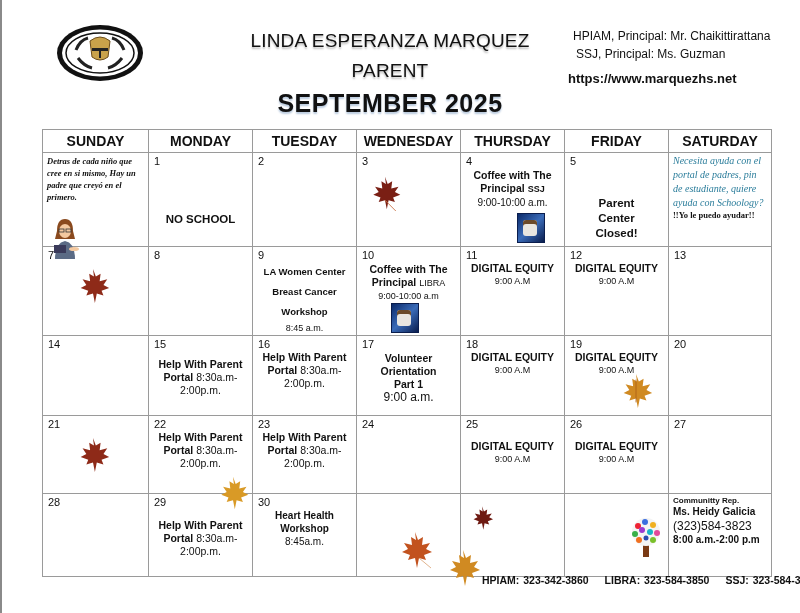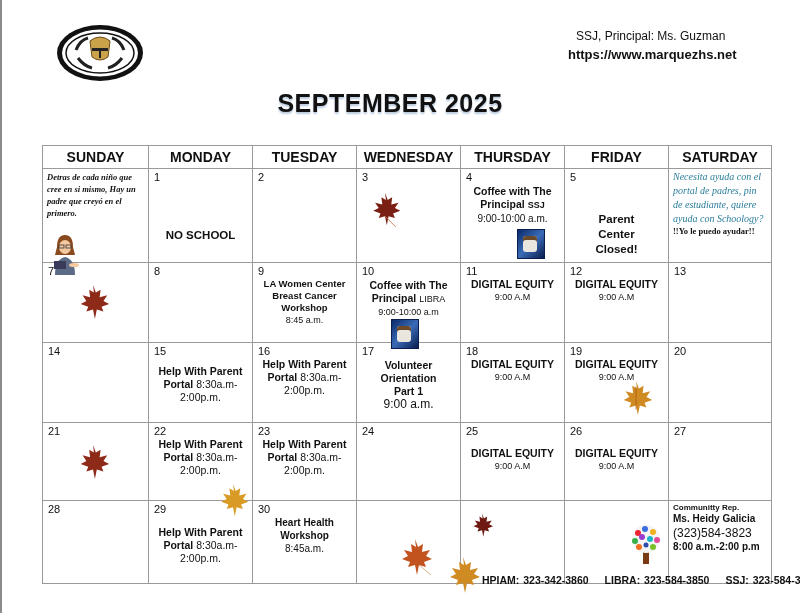--- a/index.html
+++ b/index.html
@@ -6,22 +6,22 @@
   body { width:800px; height:613px; background:#ffffff; position:relative; overflow:hidden; font-family:"Liberation Sans", sans-serif; color:#111; }
   .left-edge { position:absolute; left:0; top:0; width:2px; height:613px; background:#8a8a8a; }
   .logo { position:absolute; left:56px; top:24px; width:88px; height:58px; }
   .title1 { position:absolute; left:220px; top:26px; width:340px; text-align:center; font-size:19px; line-height:30px; color:#111; letter-spacing:0.2px; text-shadow:0 2px 2px #bbb; }
   .title2 { position:absolute; left:220px; top:89px; width:340px; text-align:center; font-size:25px; font-weight:bold; color:#111; text-shadow:0 2px 2px #b8c9dd; letter-spacing:0.5px; }
   .principals { position:absolute; left:568px; top:27px; font-size:12px; line-height:18px; color:#111; }
   .principals div { white-space:nowrap; }
   .principals .p1 { padding-left:8px; }
   .principals .p2 { padding-left:5px; }
   .principals .p3 { padding-left:8px; }
-  .principals .url { font-weight:bold; font-size:13px; padding-left:0px; margin-top:1px; }
-  table.cal { position:absolute; left:42px; top:145px; border-collapse:collapse; table-layout:fixed; width:729px; }
+  .principals .url { font-weight:bold; font-size:13px; padding-left:0px; margin-top:7px; }
+  table.cal { position:absolute; left:42px; top:129px; border-collapse:collapse; table-layout:fixed; width:729px; }
   table.cal th, table.cal td { border:1.5px solid #9a9a9a; vertical-align:top; padding:0; position:relative; overflow:visible; }
   table.cal th { height:22px; font-size:14px; font-weight:bold; text-align:center; vertical-align:middle; }
   .cell-num { font-size:11px; padding:2px 0 0 5px; line-height:13px; }
   .ev { text-align:center; font-size:10.5px; line-height:13px; }
   .ev b { font-weight:bold; }
   .small { font-size:9px; }
   .italic-quote { font-family:"Liberation Serif", serif; font-style:italic; font-weight:bold; font-size:8.5px; line-height:12px; padding:2px 4px 0 4px; }
   .teal-quote { font-family:"Liberation Serif", serif; font-style:italic; font-size:10px; line-height:14px; color:#2b7d9b; padding:1px 3px 0 4px; }
   .dark-small { font-family:"Liberation Serif", serif; font-weight:bold; font-size:8.5px; color:#111; padding-left:4px; }
   .leaf { position:absolute; }
@@ -41,24 +41,26 @@
   <ellipse cx="44" cy="29" rx="43" ry="28" fill="#111"></ellipse>
   <ellipse cx="44" cy="29" rx="38" ry="23.5" fill="#fff"></ellipse>
   <ellipse cx="44" cy="29" rx="34" ry="20" fill="none" stroke="#111" stroke-width="1.5"></ellipse>
   <path d="M20 26 q4 -10 12 -12 M22 34 q6 8 14 10 M68 26 q-4 -10 -12 -12 M66 34 q-6 8 -14 10" stroke="#222" stroke-width="3" fill="none"></path>
   <path d="M34 17 q10 -8 20 0 l-2 16 q-8 6 -16 0 z" fill="#c9a24a" stroke="#6b4c1a" stroke-width="1"></path>
   <rect x="36" y="24" width="16" height="3" fill="#222"></rect>
   <rect x="43" y="26" width="2" height="8" fill="#222"></rect>
 </svg>
 
 <div class="title1">
+  <div>LINDA ESPERANZA MARQUEZ PARENT</div>
 </div>
 <div class="title2">SEPTEMBER 2025</div>
 
 <div class="principals">
+  <div class="p2">HPIAM, Principal:  Mr. Chaikittirattana</div>
   <div class="p3">SSJ, Principal:  Ms. Guzman</div>
   <div class="url">https://www.marquezhs.net</div>
 </div>
 
 <table class="cal">
   <colgroup>
     <col style="width:106px">
       <col style="width:104px">
       <col style="width:104px">
       <col style="width:104px">
@@ -127,21 +129,21 @@
         <div class="cell-num">7</div>
         <svg class="leaf" style="left:28px;top:20px;width:44px;height:38px" viewBox="0 0 40 40">
             <path d="M20 2 l3 8 5-3-1 8 8-2-4 6 6 3-8 3 2 5-7-2-2 10-2-10-7 2 2-5-8-3 6-3-4-6 8 2-1-8 5 3z" fill="#8e2a18"></path>
           </svg>
       </td>
       <td>
         <div class="cell-num">8</div>
       </td>
       <td>
         <div class="cell-num">9</div>
-        <div class="ev" style="padding:0 10px;font-size:9.5px;font-weight:bold;line-height:12px">LA Women Center Breast Cancer Workshop</div>
+        <div class="ev" style="padding:0 10px;font-size:9.5px;font-weight:bold;line-height:20px">LA Women Center Breast Cancer Workshop</div>
         <div class="ev small">8:45 a.m.</div>
       </td>
       <td>
         <div class="cell-num">10</div>
         <div class="ev" style="padding:1px 6px 0 6px"><b>Coffee with The Principal</b> <span class="small">LIBRA</span></div>
         <div class="ev small">9:00-10:00 a.m</div>
         <div class="mug" style="left:34px;top:56px;z-index:2"></div>
       </td>
       <td>
         <div class="cell-num">11</div>

